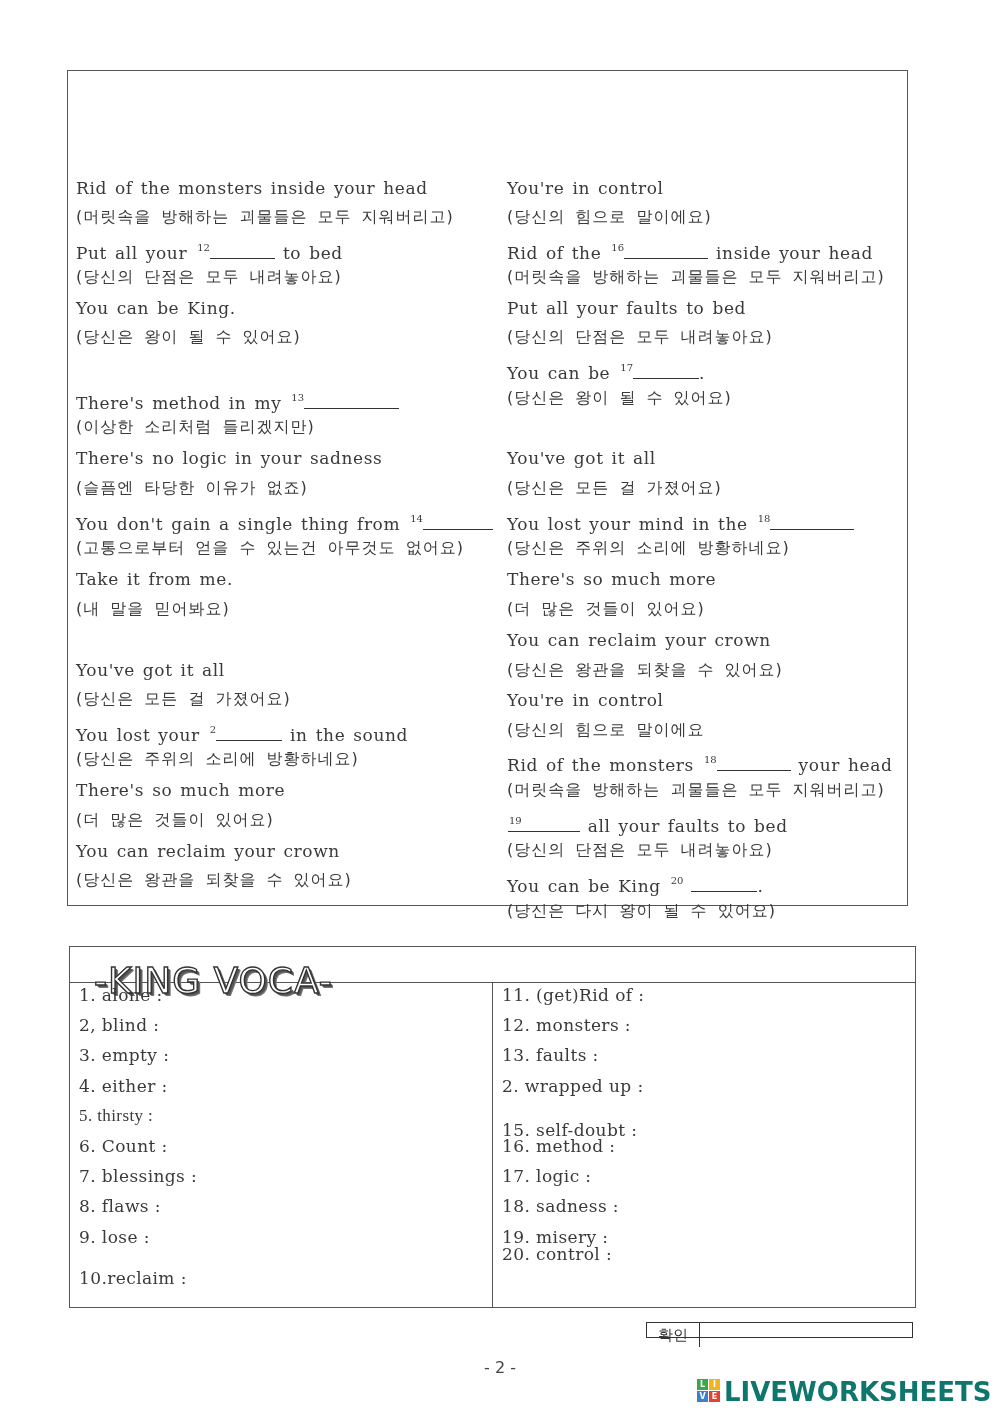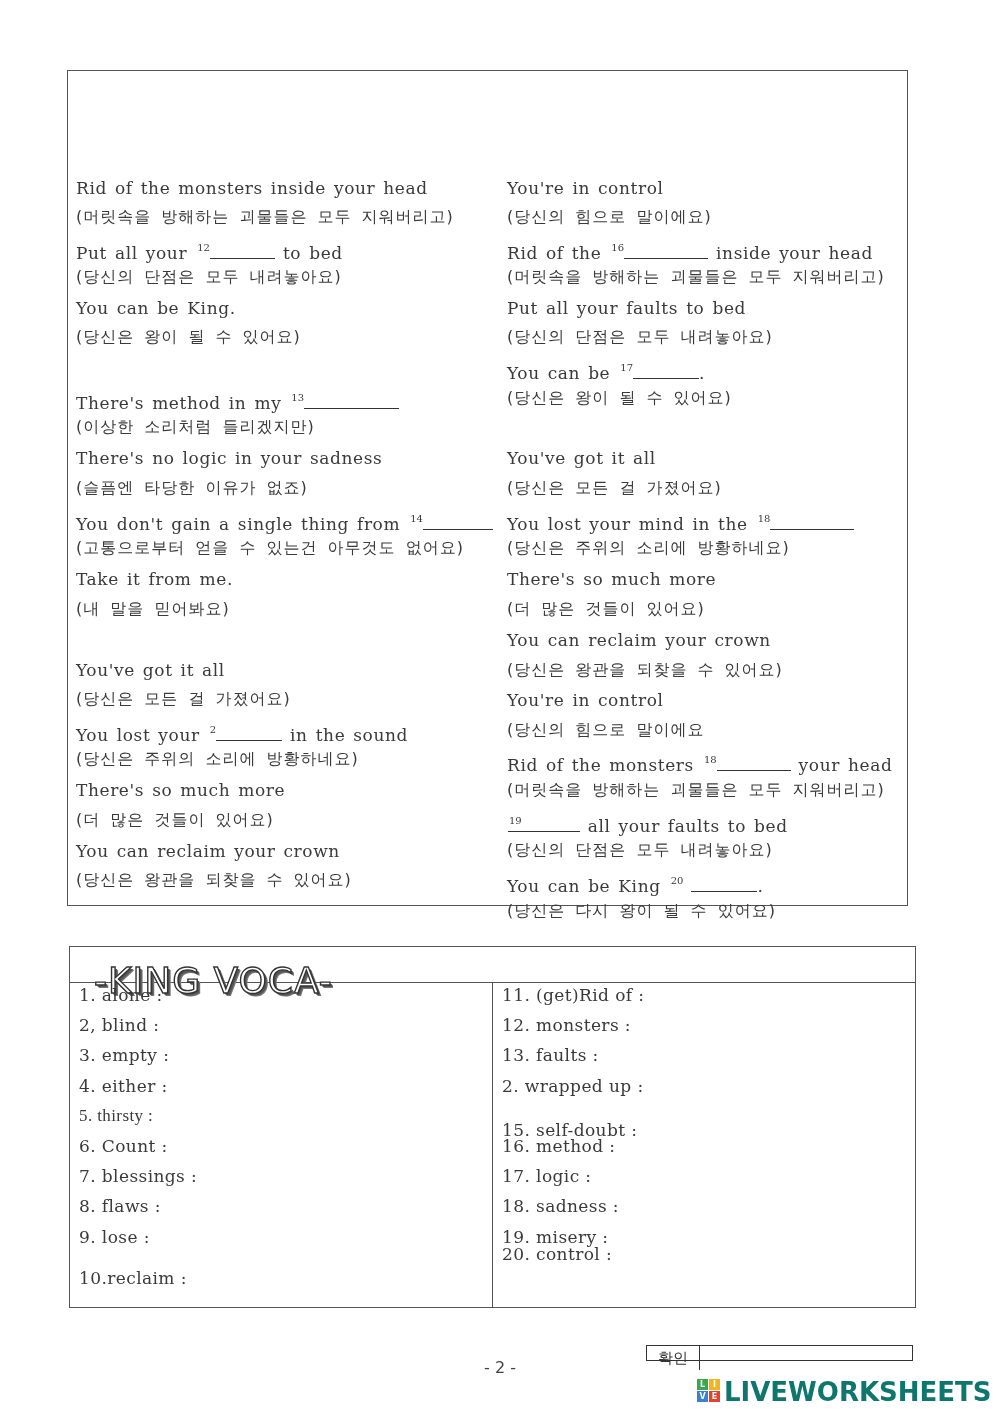--- a/index.html
+++ b/index.html
@@ -41,21 +41,21 @@
   }
   .voca-divider {
     position:absolute; left:422px; top:36px; bottom:0; border-left:1.5px solid #555555;
   }
   .voca-item {
     position:absolute; white-space:nowrap; font-size:17px; color:#3a3a3a; line-height:20px;
     letter-spacing:0.4px;
   }
   .confirm-box {
     position:absolute; left:646px; top:1322px; width:267px; height:16px;
-    border:1px solid #333; box-sizing:border-box;margin-top:23px;
+    border:1px solid #333; box-sizing:border-box;
   }
   .confirm-label {
     position:absolute; left:0; top:0; width:52px; height:24px; border-right:1px solid #333;
     font-family:"DejaVu Sans", sans-serif; font-size:15px; line-height:24px; text-align:center; color:#333;
   }
   .confirm-field { position:absolute; left:53px; top:0; right:0; height:24px; }
   .page-num {
     position:absolute; left:470px; top:1358px; width:60px; text-align:center;
     font-family:"DejaVu Sans", sans-serif; font-size:16px; color:#444;
   }

